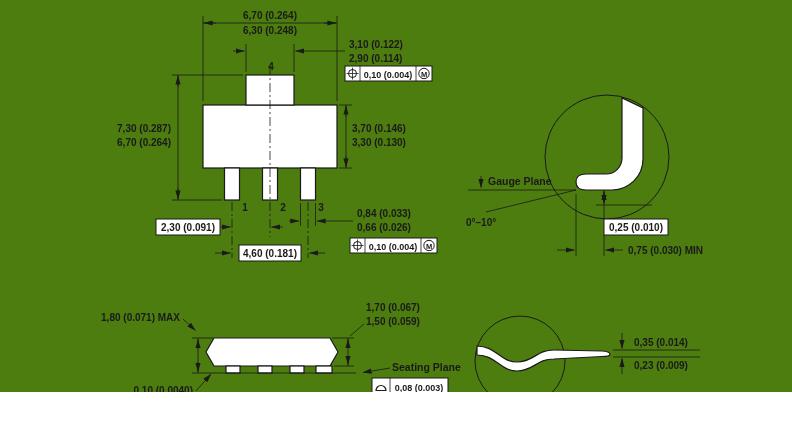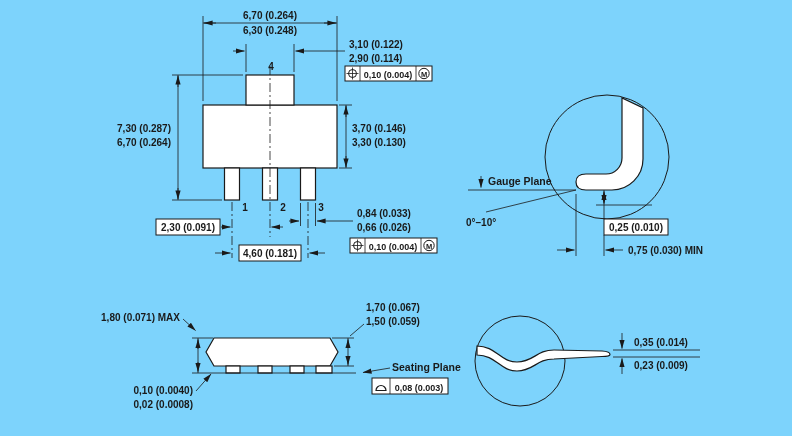--- a/index.html
+++ b/index.html
@@ -1,16 +1,16 @@
 <!DOCTYPE html>
 <html><head>
 <meta charset="utf-8">
 <style>
   html,body{margin:0;padding:0;background:#fff;}
-  .canvas{width:792px;height:436px;background:#7dd3fc;position:relative;overflow:hidden;}
+  .canvas{width:792px;height:392px;background:#4d7c0f;position:relative;overflow:hidden;}
   svg text{font-family:"Liberation Sans",sans-serif;font-size:10px;font-weight:600;fill:#1a1a1a;}
   svg text.lbl{font-weight:700;font-size:10.5px;}
   svg text.sm{font-size:7.5px;font-weight:700;}
   .ln{stroke:#1a1a1a;stroke-width:1;fill:none;}
   .fg{stroke:#1a1a1a;stroke-width:1.2;fill:#ffffff;}
   .bx{stroke:#1a1a1a;stroke-width:1;fill:#ffffff;}
   .cl{stroke:#1a1a1a;stroke-width:0.8;fill:none;stroke-dasharray:9 3 2 3;}
   .thin{stroke:#1a1a1a;stroke-width:0.8;fill:none;}
 </style>
 </head>

